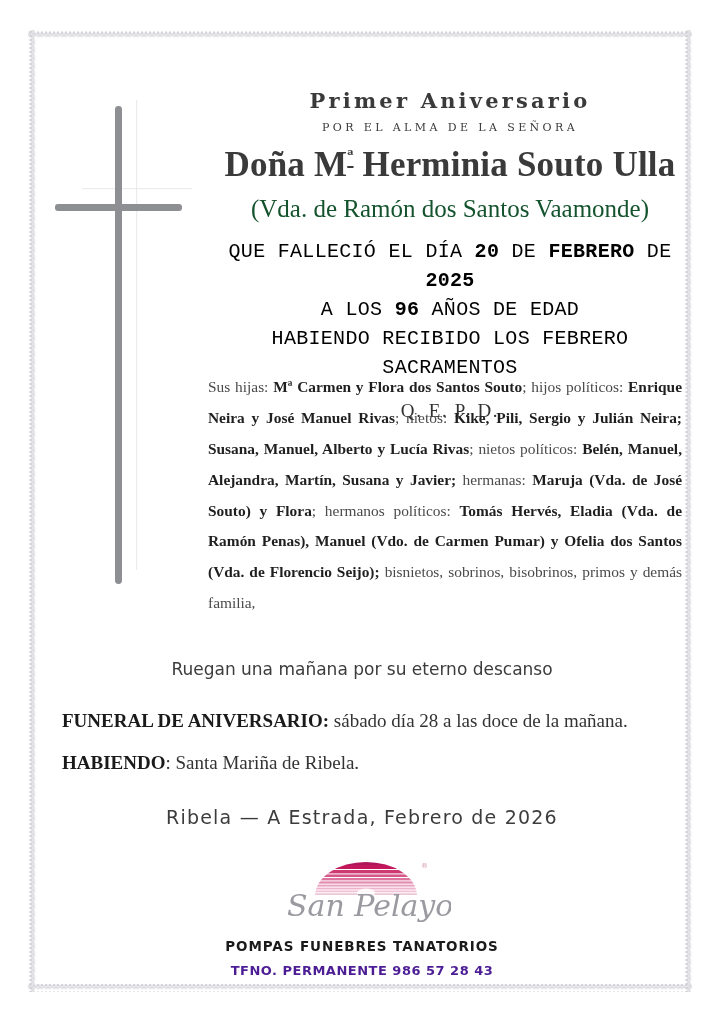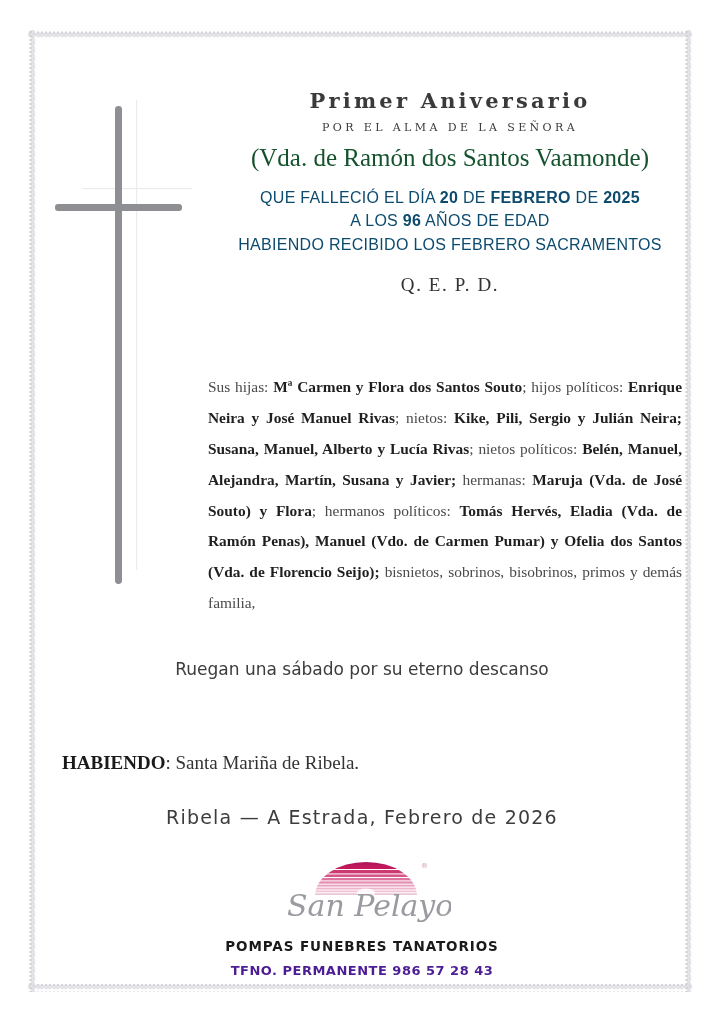--- a/index.html
+++ b/index.html
@@ -89,23 +89,23 @@
 
   .t-vda {
     font-family: "Liberation Serif", serif;
     font-size: 25px;
     font-weight: 400;
     color: #14532d;
     margin-top: 10px;
   }
 
   .t-fallecio {
-    font-family: Liberation Sans, sans-serif;
-    font-size: 16px;
-    color: #0c4a6e;
+    font-family: Liberation Mono, monospace;
+    font-size: 20px;
+    color: #000000;
     margin-top: 14px;
     letter-spacing: 0.3px;
     line-height: 1.45;
   }
   .t-fallecio b { font-weight: 700; }
 
   .t-qepd {
     font-family: "Liberation Serif", serif;
     font-size: 19px;
     letter-spacing: 1.6px;
@@ -232,33 +232,39 @@
       <rect x="30" y="88" width="112" height="1.2" fill="#ececed"></rect>
 
       <rect x="63" y="6" width="7" height="478" rx="3.4" fill="#8d8f93"></rect>
       <rect x="3" y="104" width="127" height="7" rx="3" fill="#8d8f93"></rect>
     </svg>
   </div>
 
   <div class="head-block">
     <div class="t-aniversario">Primer Aniversario</div>
     <div class="t-poralma">POR EL ALMA DE LA SEÑORA</div>
+    <div class="t-name">
+      <span>Doña M</span><sup>ª</sup><span> Herminia Souto Ulla</span>
+    </div>
     <div class="t-vda">(Vda. de Ramón dos Santos Vaamonde)</div>
     <div class="t-fallecio">
       <div><span>QUE FALLECIÓ EL DÍA </span><b>20</b><span> DE </span><b>FEBRERO</b><span> DE </span><b>2025</b></div>
       <div><span>A LOS </span><b>96</b><span> AÑOS DE EDAD</span></div>
       <div>HABIENDO RECIBIDO LOS FEBRERO SACRAMENTOS</div>
     </div>
     <div class="t-qepd">Q. E. P. D.</div>
   </div>
 
   <p class="family"><span>Sus hijas: </span><b>Mª Carmen y Flora dos Santos Souto</b><span>; hijos políticos: </span><b>Enrique Neira y José Manuel Rivas</b><span>; nietos: </span><b>Kike, Pili, Sergio y Julián Neira; Susana, Manuel, Alberto y Lucía Rivas</b><span>; nietos políticos: </span><b>Belén, Manuel, Alejandra, Martín, Susana y Javier;</b><span> hermanas: </span><b>Maruja (Vda. de José Souto) y Flora</b><span>; hermanos políticos: </span><b>Tomás Hervés, Eladia (Vda. de Ramón Penas), Manuel (Vdo. de Carmen Pumar) y Ofelia dos Santos (Vda. de Florencio Seijo);</b><span> bisnietos, sobrinos, bisobrinos, primos y demás familia,</span></p>
 
-  <div class="prayer">Ruegan una sábado por su eterno descanso</div>
-
+  <div class="prayer">Ruegan una mañana por su eterno descanso</div>
+
+  <div class="service svc-funeral">
+    <b>FUNERAL DE ANIVERSARIO:</b><span> sábado día 28 a las doce de la mañana.</span>
+  </div>
   <div class="service svc-iglesia">
     <b>HABIENDO</b><span>: Santa Mariña de Ribela.</span>
   </div>
 
   <div class="placedate">Ribela — A Estrada, Febrero de 2026</div>
 
   <div class="logo">
     <svg viewBox="0 0 170 72" aria-hidden="true">
       <defs>
         <clipPath id="domeClip">

